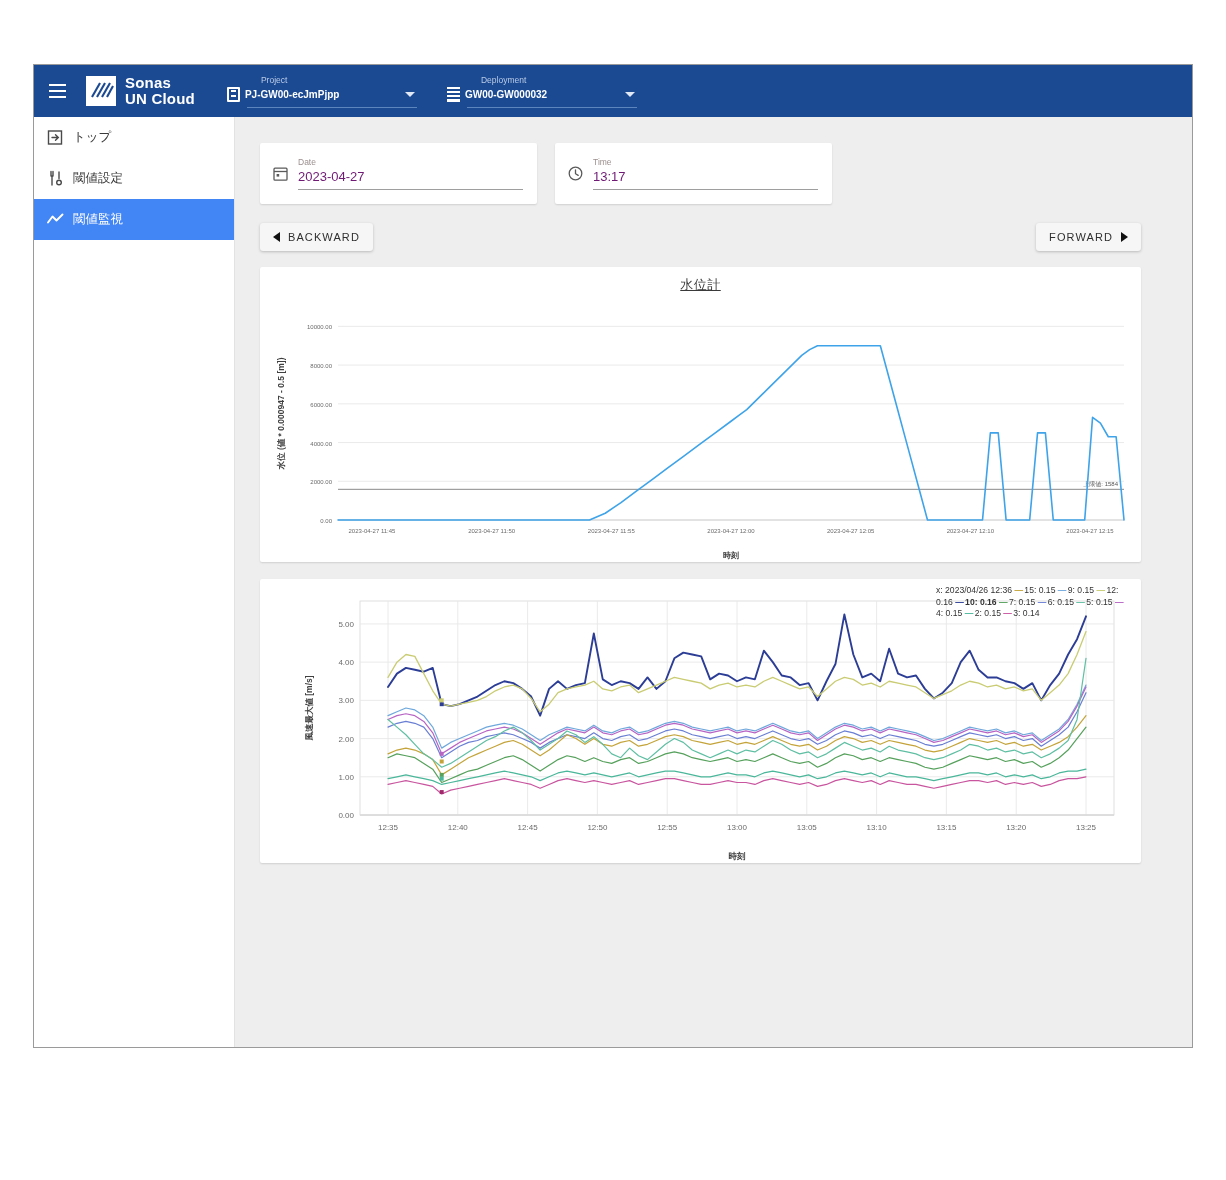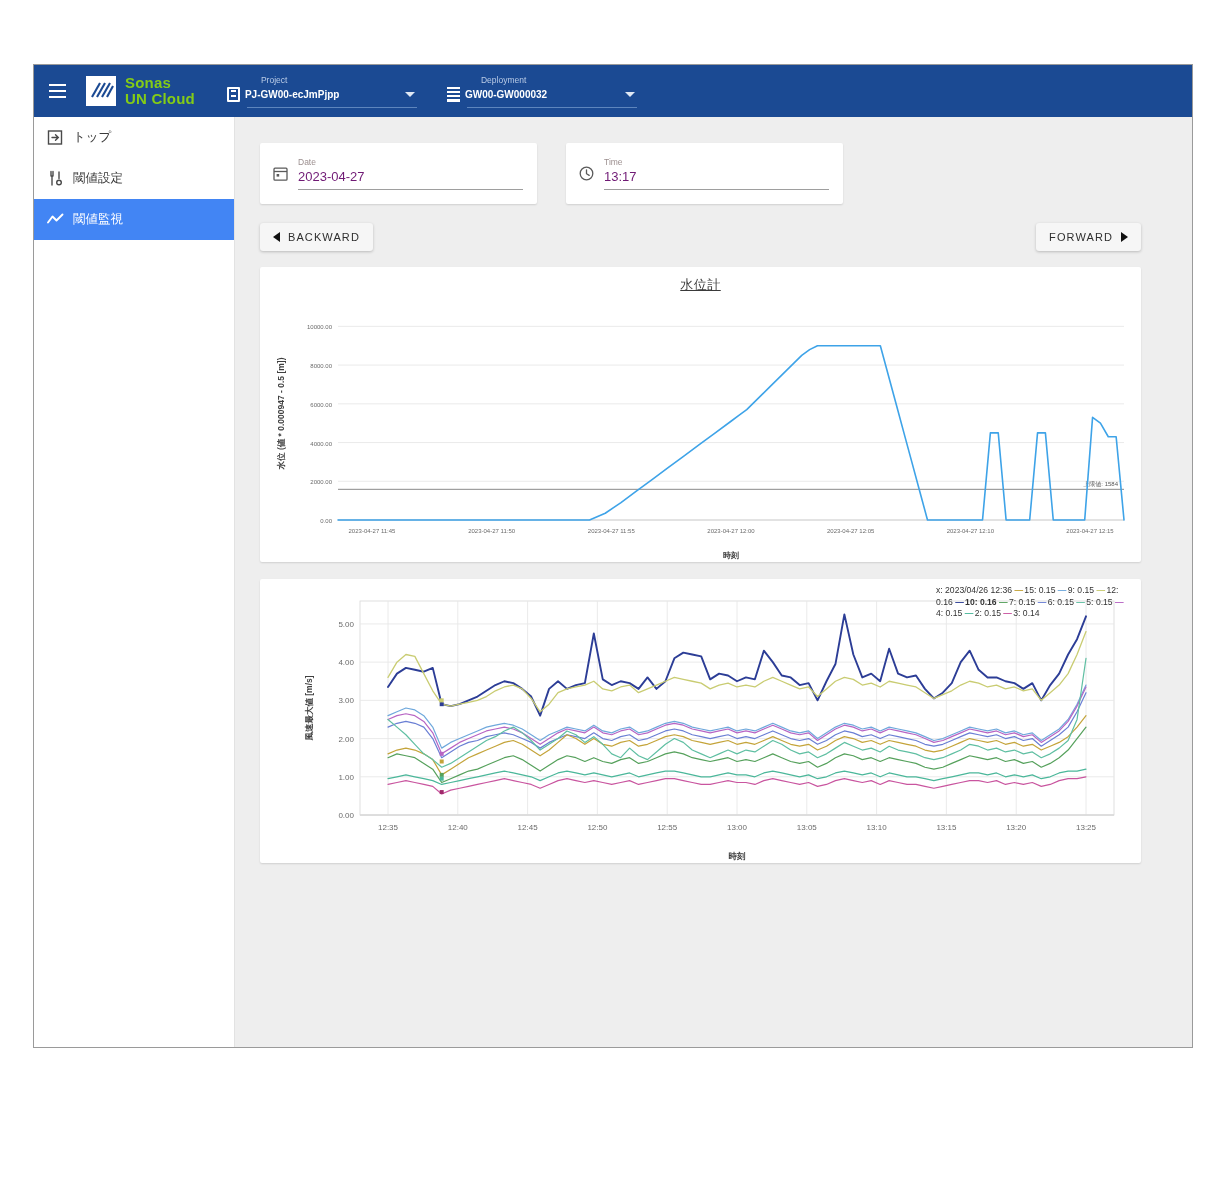--- a/index.html
+++ b/index.html
@@ -32,21 +32,21 @@
     align-items: center; gap: 4px; cursor: pointer;
   }
   .hamburger span { display:block; width: 17px; height: 2px; background: #fff; }
   .brand { display: flex; align-items: center; gap: 9px; margin-left: 4px; }
   .brand-mark {
     width: 30px; height: 30px; background: #fff;
     display: flex; align-items: center; justify-content: center;
     overflow: hidden;
   }
   .brand-text {
-    color: #84cc16; font-weight: bold; font-size: 15px; line-height: 16px;
+    color: #ffffff; font-weight: bold; font-size: 15px; line-height: 16px;
     letter-spacing: .2px;
   }
   .selector { margin-left: 32px; position: relative; width: 190px; }
   .selector.deploy { margin-left: 30px; width: 190px; }
   .sel-label {
     color: #b9cbe6; font-size: 8.5px; line-height: 10px;
     margin-bottom: 2px; margin-left: 22px; padding-left: 12px;
   }
   .sel-row { display: flex; align-items: center; gap: 5px; }
   .sel-icon { width: 13px; height: 15px; position: relative; flex: none; }
@@ -88,21 +88,21 @@
   
   .content {
     position: absolute; left: 201px; top: 52px; right: 0; bottom: 0;
     background: #eeeeee; padding: 0;
     overflow: hidden;
   }
   .content-inner {
     position: absolute; left: 0; top: 0; width: 927px; height: 880px;
     background: #eeeeee;
   }
-  .field-row { display: flex; gap: 29px; padding: 26px 0 0 25px; }
+  .field-row { display: flex; gap: 18px; padding: 26px 0 0 25px; }
   .field-card {
     background: #fff; border-radius: 2px; width: 277px; height: 61px;
     box-shadow: 0 1px 2px rgba(0,0,0,.13);
     display: flex; align-items: center; padding: 0 14px 0 12px;
     gap: 9px;
   }
   .field-icon { width: 17px; height: 17px; flex: none; color: #7b7b7b; }
   .field-main { flex: 1; }
   .field-label { font-size: 8.5px; color: #9c8f8f; line-height: 11px; }
   .field-value { font-size: 13px; color: #701a75; line-height: 17px; }

